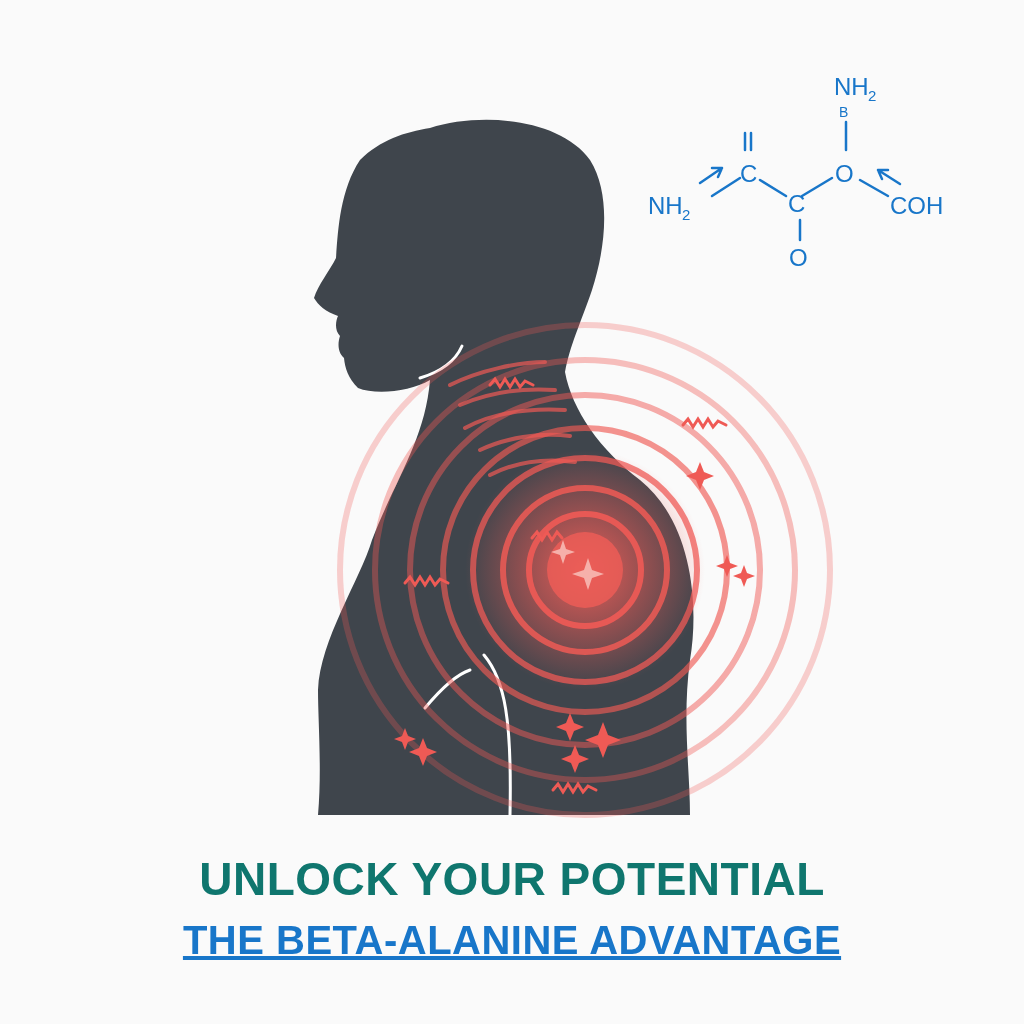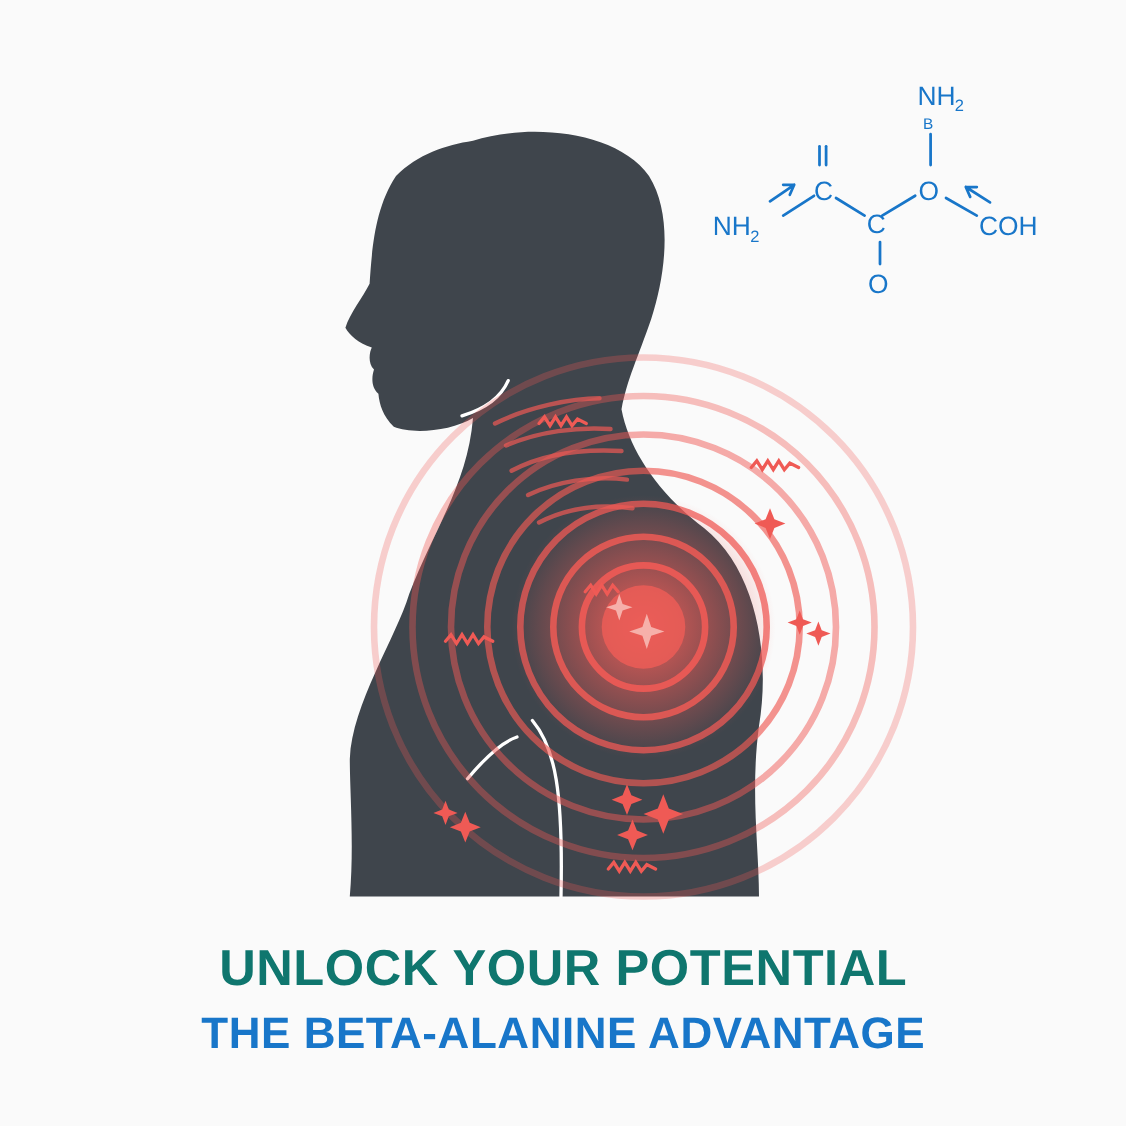--- a/index.html
+++ b/index.html
@@ -10,21 +10,21 @@
     font-family: "Liberation Sans", sans-serif;
   }
   .poster { position: absolute; inset: 0; }
   svg.art { position: absolute; left: 0; top: 0; }
   .headline {
     position: absolute; left: 0; width: 1024px; text-align: center;
     font-family: "Liberation Sans", sans-serif; font-weight: 700;
     letter-spacing: 0.5px;
   }
   .headline.primary { top: 852px; font-size: 46px; color: #0f766e; }
-  .headline.secondary { top: 918px; font-size: 40px; color: #1876c9; }
+  .headline.secondary { top: 918px; font-size: 40px; color: #1876c9; text-decoration: underline; }
   .chem-label {
     font-family: "Liberation Sans", sans-serif;
   }
 </style>
 </head>
 <body>
 
 <div class="poster">
 
   <svg class="art" width="1024" height="1024" viewBox="0 0 1024 1024">

